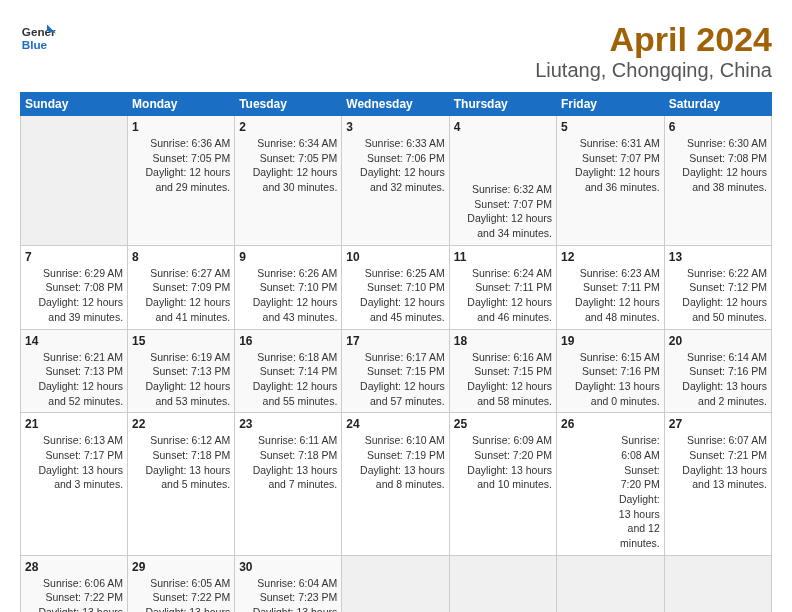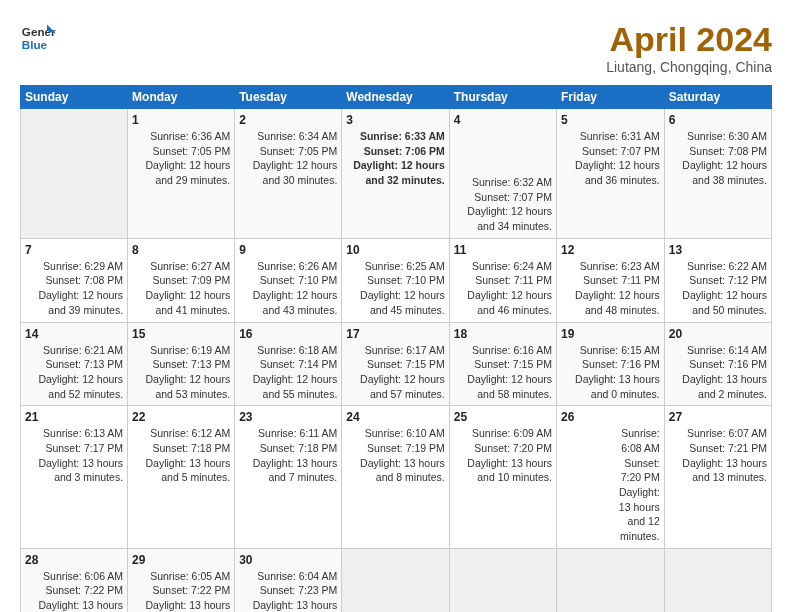--- a/index.html
+++ b/index.html
@@ -27,21 +27,21 @@
     }
     .title-area {
       text-align: right;
     }
     .month-title {
       font-size: 34px;
       font-weight: bold;
       color: #a16207;
     }
     .location {
-      font-size: 14px;
+      font-size: 20px;
       color: #555;
     }
     table {
       width: 100%;
       border-collapse: collapse;
       font-size: 11px;
     }
     thead tr th {
       background: #1a6fc4;
       color: #fff;
@@ -121,21 +121,21 @@
         </td>
         <td>
           <div class="day-num">2</div>
           <div class="day-info" style="white-space: pre-line;">Sunrise: 6:34 AM
 Sunset: 7:05 PM
 Daylight: 12 hours
 and 30 minutes.</div>
         </td>
         <td>
           <div class="day-num">3</div>
-          <div class="day-info" style="white-space: pre-line; font-weight: bold;">Sunrise: 6:33 AM
+          <div class="day-info" style="white-space: pre-line;">Sunrise: 6:33 AM
 Sunset: 7:06 PM
 Daylight: 12 hours
 and 32 minutes.</div>
         </td>
         <td>
           <div class="day-num">4</div>
           <div class="day-info" style="white-space: pre-line; margin-top: 48px;">Sunrise: 6:32 AM
 Sunset: 7:07 PM
 Daylight: 12 hours
 and 34 minutes.</div>

